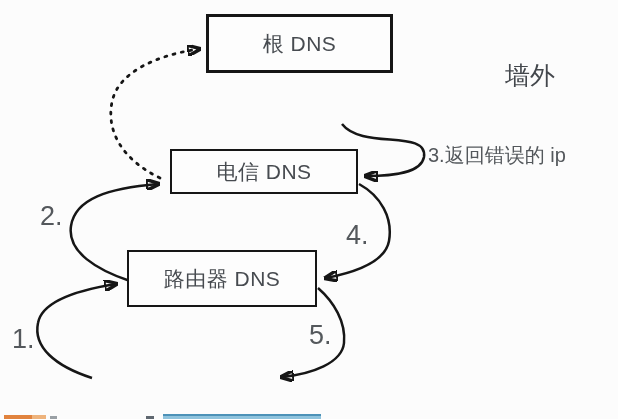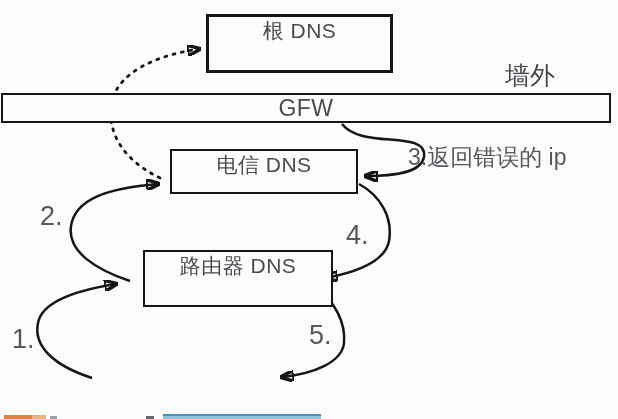--- a/index.html
+++ b/index.html
@@ -7,44 +7,44 @@
     position: relative;
     width: 618px;
     height: 419px;
     background: #fcfcfc;
     overflow: hidden;
     font-family: "Liberation Sans", "DejaVu Sans", sans-serif;
   }
   .node {
     position: absolute;
     display: flex;
-    align-items: flex-start;
+    align-items: center;
     justify-content: center;
     background: #fdfdfd;
     border: 2.5px solid #161616;
     color: #474b50;
     font-size: 21px;
     font-weight: 400;
     letter-spacing: 0.5px;
     box-sizing: border-box;
     z-index: 2;
   }
   #node-root-dns   { left: 206px; top: 14px;  width: 187px; height: 59px; border-width: 3px; }
   #node-gfw        { left: 1px;   top: 93px;  width: 610px; height: 30px; font-size: 23px; }
   #node-telecom    { left: 170px; top: 149px; width: 188px; height: 45px; }
-  #node-router     { left: 143px; top: 250px; width: 190px; height: 57px; }
+  #node-router     { left: 127px; top: 250px; width: 190px; height: 57px; }
   #node-client     { left: 88px;  top: 351px; width: 184px; height: 54px; border-radius: 27px; }
   .annot {
     position: absolute;
     color: #54585c;
     z-index: 3;
     white-space: nowrap;
   }
   #label-outside   { left: 505px; top: 59px;  font-size: 25px; color: #43474c; }
-  #label-step3     { left: 408px; top: 142px; font-size: 23px; text-align: center; }
+  #label-step3     { left: 428px; top: 142px; font-size: 20px; text-align: center; }
   #label-step2     { left: 40px;  top: 201px; font-size: 27px; font-weight: 300; }
   #label-step1     { left: 12px;  top: 324px; font-size: 27px; font-weight: 300; }
   #label-step4     { left: 346px; top: 220px; font-size: 27px; font-weight: 300; }
   #label-step5     { left: 309px; top: 320px; font-size: 27px; font-weight: 300; }
   #edges-svg { position: absolute; left: 0; top: 0; z-index: 1; }
   #edges-svg path { fill: none; stroke: #161616; stroke-width: 2.5px; }
   #edges-svg path.dotted {
     stroke-dasharray: 2 6.5;
     stroke-linecap: round;
     stroke-width: 2.8px;
@@ -74,23 +74,20 @@
     <path class="dotted" d="M 160 178 C 123 160, 106 132, 112 102 C 118 72, 157 55, 199 49" marker-end="url(#ah)"></path>
     <path d="M 342 124 C 362 150, 428 129, 424 157 C 421 173, 394 176, 366 176" marker-end="url(#ah)"></path>
     <path d="M 359 184 C 381 196, 393 218, 389 241 C 385 263, 352 273, 326 278" marker-end="url(#ah)"></path>
     <path d="M 318 288 C 334 302, 346 322, 344 343 C 342 363, 312 374, 282 377" marker-end="url(#ah)"></path>
   </svg>
 
   <div class="node" id="node-root-dns">
     <span>根 DNS</span>
   </div>
 
-  <div class="node" id="node-gfw">
-    <span>GFW</span>
-  </div>
 
   <div class="node" id="node-telecom">
     <span>电信 DNS</span>
   </div>
 
   <div class="node" id="node-router">
     <span>路由器 DNS</span>
   </div>
 
 

